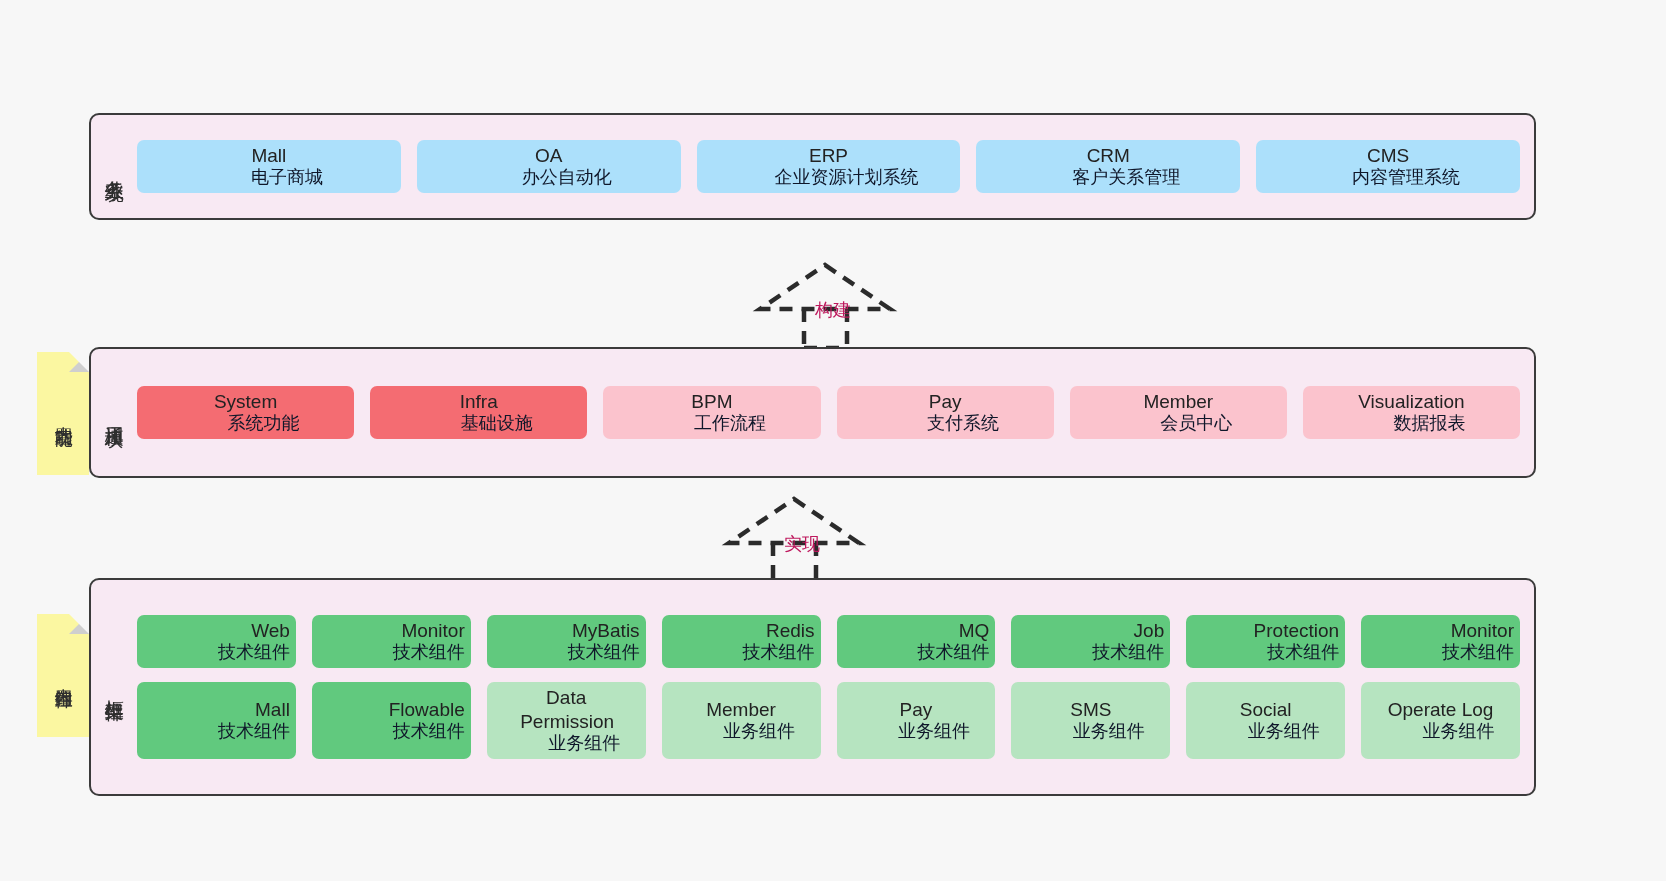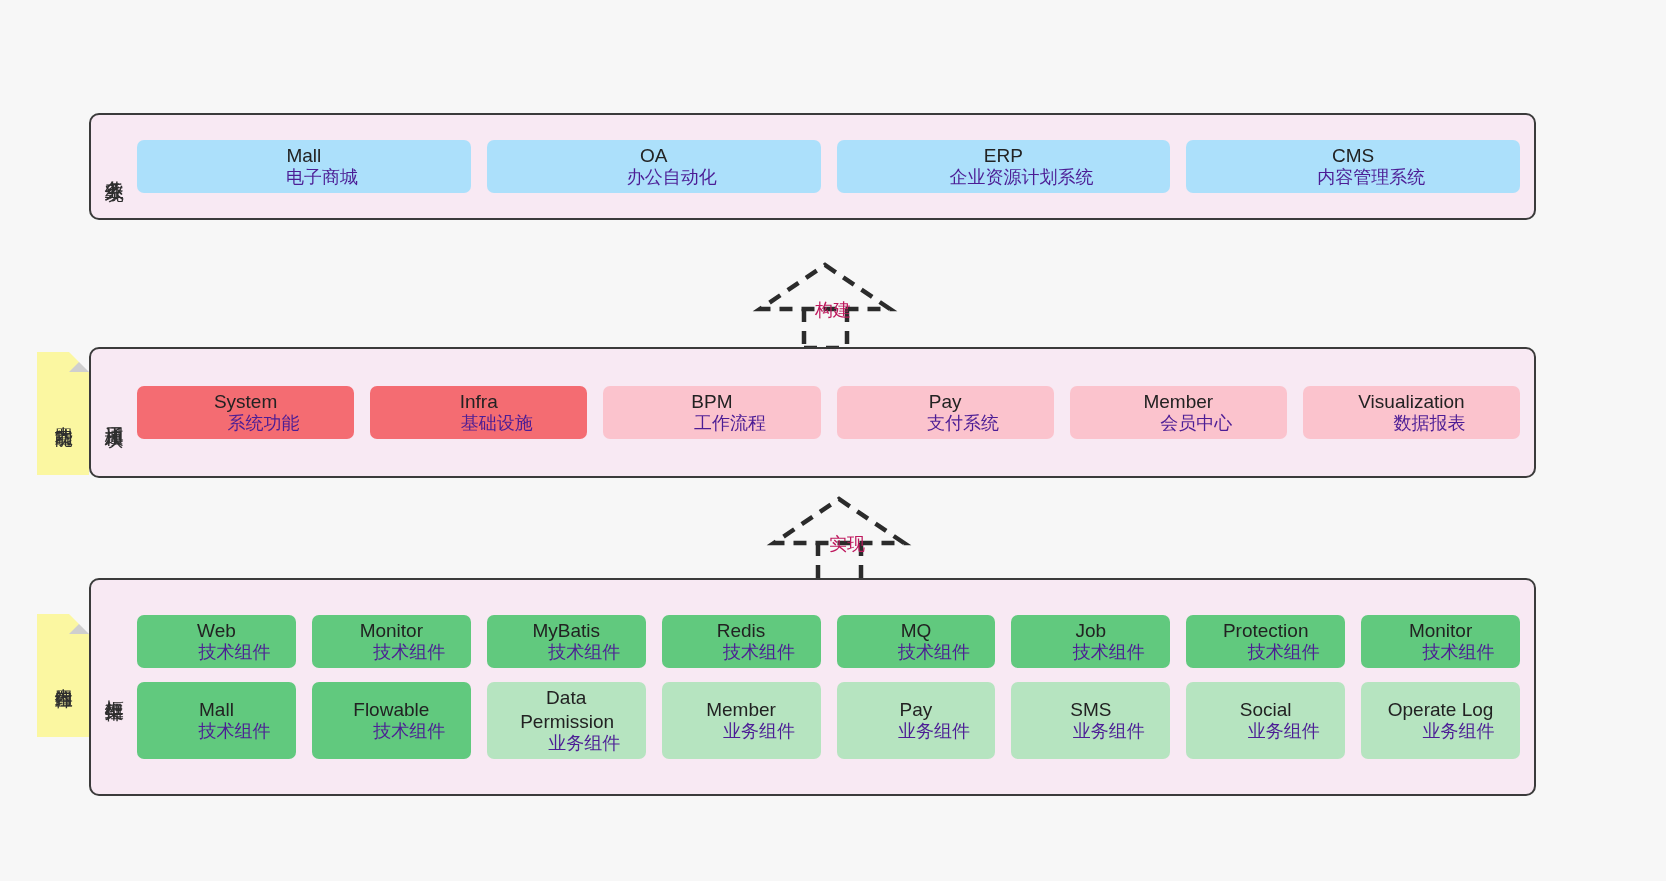--- a/index.html
+++ b/index.html
@@ -57,27 +57,27 @@
     flex-direction:column;
     align-items:center;
     justify-content:center;
     text-align:center;
     line-height:1.22;
     box-sizing:border-box;
     padding:4px 6px;
     user-select:none;
   }
   .cell .t1{font-size:19px;color:#222;}
-  .cell .t2{font-size:18px;color:#4c1d95;padding-left:36px;}
+  .cell .t2{font-size:18px;color:#0f172a;padding-left:36px;}
 
   
   .c-blue{background:#ace0fb;}
   .c-red{background:#f46c72;}
   .c-pink{background:#fbc3cd;}
-  .c-green{background:#61c97e;}
+  .c-green{background:#61c97e;align-items:flex-end;}
   .c-lgreen{background:#b6e4c0;}
 
   
   .note{
     position:absolute;
     width:52px;
     background:#fbf7a1;
     box-sizing:border-box;
     display:flex;
     align-items:center;
@@ -129,20 +129,24 @@
         </div>
         <div class="cell c-blue">
           <span class="t1">OA</span>
           <span class="t2">办公自动化</span>
         </div>
         <div class="cell c-blue">
           <span class="t1">ERP</span>
           <span class="t2">企业资源计划系统</span>
         </div>
         <div class="cell c-blue">
+          <span class="t1">CRM</span>
+          <span class="t2">客户关系管理</span>
+        </div>
+        <div class="cell c-blue">
           <span class="t1">CMS</span>
           <span class="t2">内容管理系统</span>
         </div>
       </div>
     </div>
   </div>
 
   <div class="uml" style="left:757px;top:262px;width:150px;height:88px;">
     <svg width="150" height="88" viewBox="0 0 150 88">
 
@@ -184,21 +188,21 @@
           <span class="t2">会员中心</span>
         </div>
         <div class="cell c-pink">
           <span class="t1">Visualization</span>
           <span class="t2">数据报表</span>
         </div>
       </div>
     </div>
   </div>
 
-  <div class="uml" style="left:771px;top:496px;width:150px;height:88px;">
+  <div class="uml" style="left:726px;top:496px;width:150px;height:88px;">
     <svg width="150" height="88" viewBox="0 0 150 88">
       <path d="M 68 3 L 133 47 L 3 47 Z" fill="#f7f7f7" stroke="#2b2b2b" stroke-width="4.5" stroke-dasharray="13 9" stroke-linecap="butt" stroke-linejoin="miter"></path>
       <path d="M 47 47 L 47 88 M 90 47 L 90 88" fill="none" stroke="#2b2b2b" stroke-width="4.5" stroke-dasharray="13 9"></path>
       <path d="M 47 86 L 90 86" fill="none" stroke="#2b2b2b" stroke-width="4.5" stroke-dasharray="13 9"></path>
     </svg>
     <span class="lbl" style="left:58px;top:36px;">实现</span>
   </div>
 
   <div class="note" style="left:37px;top:614px;height:123px;">
     <span class="fold"></span>

